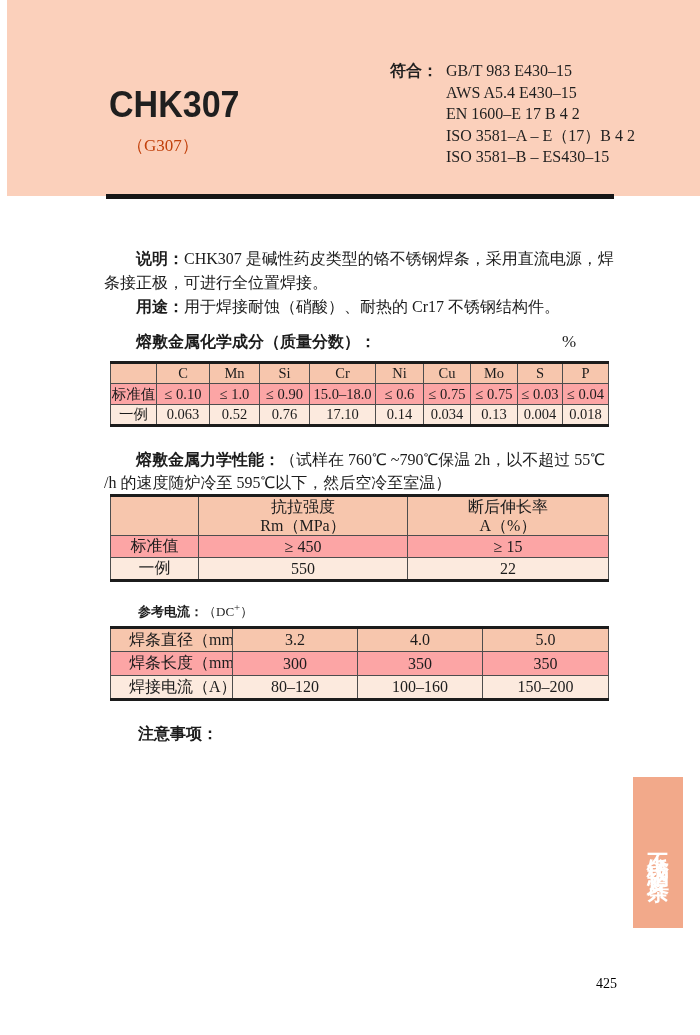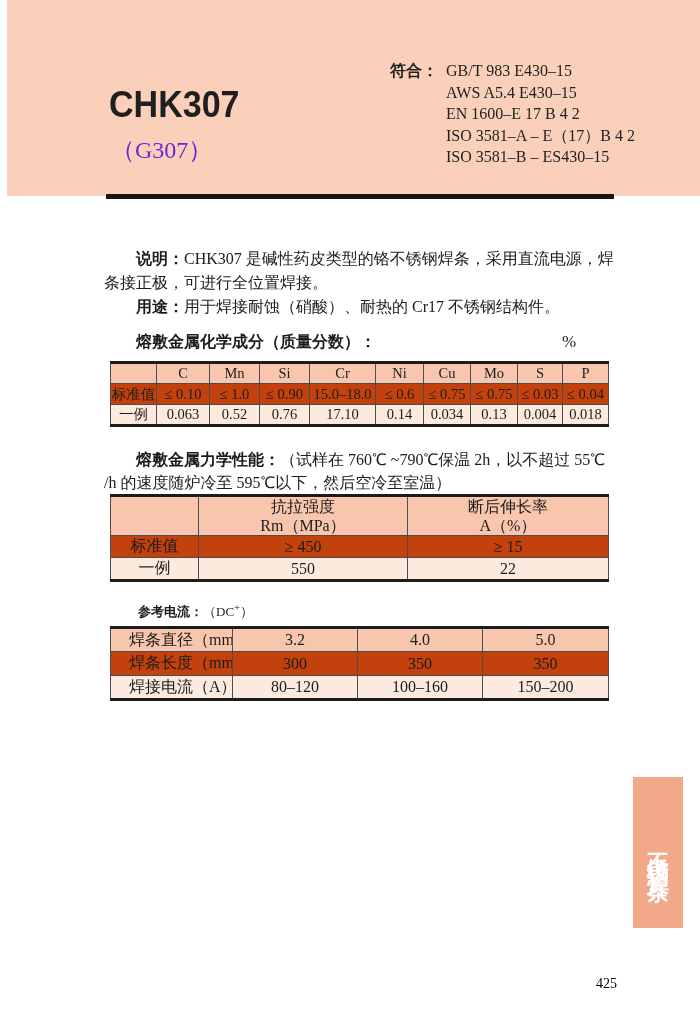--- a/index.html
+++ b/index.html
@@ -17,22 +17,22 @@
     background:#fbd0bb;
   }
   .product-code {
     position:absolute; left:102px; top:84px;
     font-family:"Liberation Sans", sans-serif;
     font-weight:bold; font-size:37px; letter-spacing:0px;
     transform:scaleX(0.92); transform-origin:left center;
     color:#1f1f1f;
   }
   .product-alias {
-    position:absolute; left:104px; top:134px;
-    font-size:24px; color:#6d28d9;
+    position:absolute; left:120px; top:134px;
+    font-size:17px; color:#c2410c;
   }
   .standards {
     position:absolute; left:383px; top:60px;
     font-size:16px; line-height:21.5px; color:#1f1f1f;
     display:flex;
   }
   .standards-label { font-family:"Liberation Sans", sans-serif; font-weight:bold; margin-right:8px; white-space:nowrap; }
   .standards-list div { white-space:nowrap; }
   .rule { position:absolute; left:106px; top:194px; width:508px; height:5px; background:#161616; }
 
@@ -43,21 +43,21 @@
 
   .chem-title { position:absolute; left:104px; top:332px; width:514px; font-size:16px; }
   .chem-title .h { margin-left:2em; }
   .chem-unit { position:absolute; left:458px; top:0; font-size:17px; }
   .chem-title-wrap { position:relative; }
 
   
   table { border-collapse:collapse; table-layout:fixed; }
   td, th { border:1px solid #4d4d4d; text-align:center; padding:0; font-weight:normal; overflow:hidden; white-space:nowrap; }
   .r-head { background:#f7c6ad; }
-  .r-std  { background:#c2410c; }
+  .r-std  { background:#fca5a5; }
   .r-ex   { background:#fceade; }
 
   .chem-table {
     position:absolute; left:110px; top:361px; width:498px;
     font-size:14.5px;
     border-top:3px solid #1c1c1c; border-bottom:3px solid #1c1c1c;
   }
   .chem-table tr { height:21px; }
 
   .mech-intro { position:absolute; left:104px; top:448px; width:516px; font-size:16px; line-height:23px; text-indent:2em; margin:0; }
@@ -238,19 +238,20 @@
     <tr class="r-ex">
       <td class="lbl">焊接电流（A）</td>
       <td>80–120</td>
       <td>100–160</td>
       <td>150–200</td>
     </tr>
   </tbody>
     </table>
 
   <div class="notes">
+    <div class="h notes-title">注意事项：</div>
   </div>
 
   <div class="side-tab">不锈钢焊条</div>
 
   <div class="page-number">425</div>
 
 </div>
 
 </body></html>

